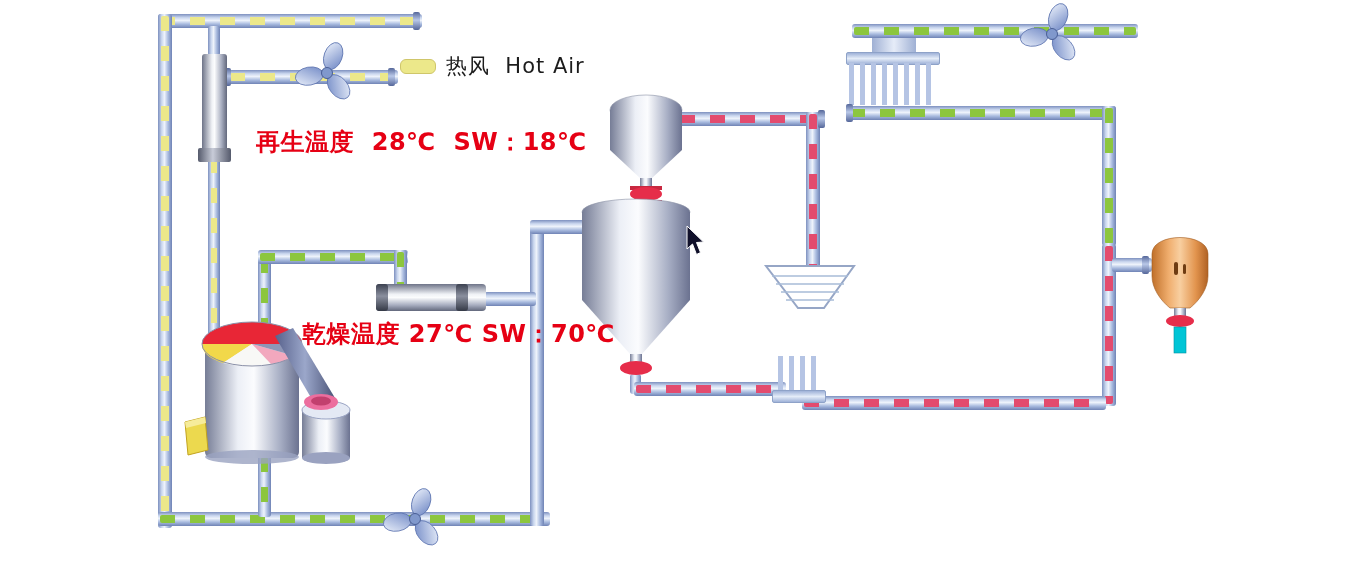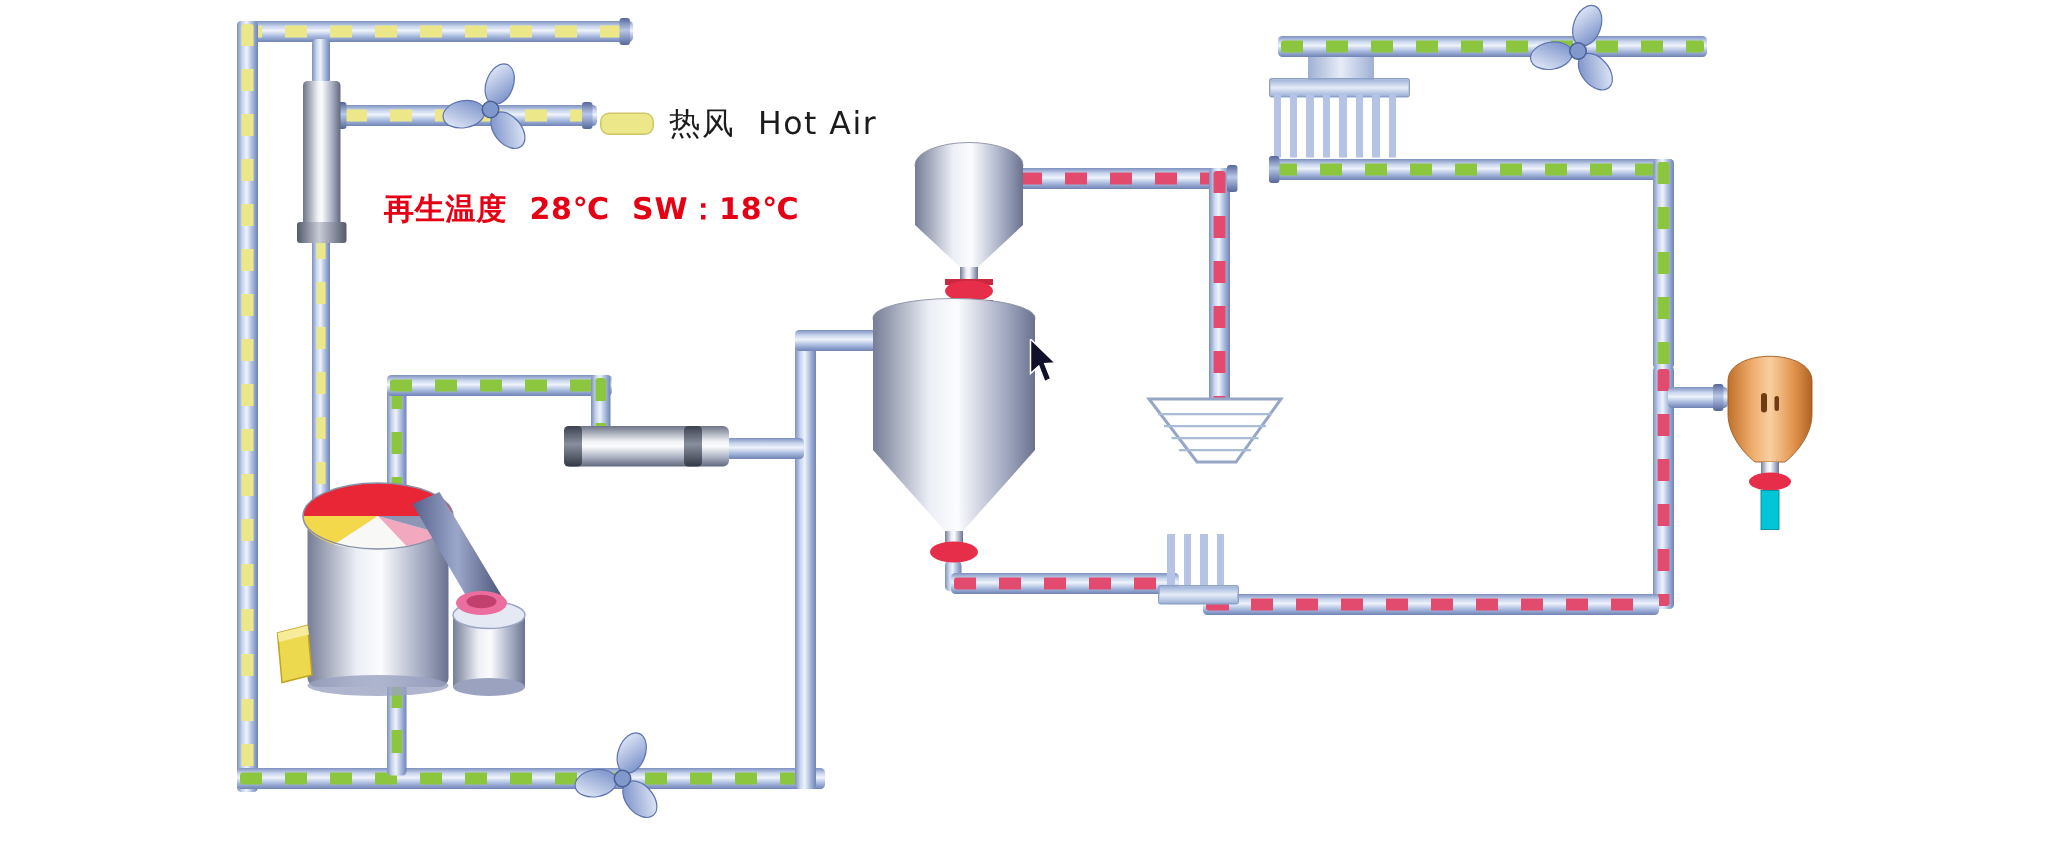--- a/index.html
+++ b/index.html
@@ -46,21 +46,21 @@
   .fan{position:absolute;z-index:4;}
   .cursor{position:absolute;z-index:9;}
 
   
   .legend{position:absolute;z-index:5;display:flex;align-items:center;gap:10px;}
   .legend-dash{display:inline-block;width:34px;height:13px;border-radius:6px;
     background:var(--hot-air-dash,#ece88a);border:1px solid #cfc66a;}
   .legend-text{font-size:21px;color:#1c1c1c;letter-spacing:1px;white-space:pre;}
   .anno{position:absolute;z-index:5;color:var(--label-red,#e60014);}
   .anno div{white-space:pre;}
-  .anno-main{font-size:20px;font-weight:bold;letter-spacing:.5px;}
+  .anno-main{font-size:24px;font-weight:bold;letter-spacing:.5px;}
   .anno-sub{font-size:15px;margin-top:2px;}
 </style>
 </head>
 <body>
 
 <div id="stage">
 
   <svg width="0" height="0" style="position:absolute">
     <defs>
       <linearGradient id="gMetalH" x1="0" y1="0" x2="1" y2="0">
@@ -235,28 +235,29 @@
     <ellipse cx="33" cy="15" rx="9" ry="14" fill="url(#gFan)" stroke="#5d74b0" stroke-width="0.8" transform="rotate(260 33 33)"></ellipse>
     <circle cx="33" cy="33" r="5.5" fill="#8098cc" stroke="#4a5f96"></circle>
   </svg>
   <svg class="fan" style="left:1019px;top:1px" width="66" height="66" viewBox="0 0 66 66">
     <ellipse cx="33" cy="15" rx="9" ry="14" fill="url(#gFan)" stroke="#5d74b0" stroke-width="0.8" transform="rotate(20 33 33)"></ellipse>
     <ellipse cx="33" cy="15" rx="9" ry="14" fill="url(#gFan)" stroke="#5d74b0" stroke-width="0.8" transform="rotate(140 33 33)"></ellipse>
     <ellipse cx="33" cy="15" rx="9" ry="14" fill="url(#gFan)" stroke="#5d74b0" stroke-width="0.8" transform="rotate(260 33 33)"></ellipse>
     <circle cx="33" cy="33" r="5.5" fill="#8098cc" stroke="#4a5f96"></circle>
   </svg>
 
-  <div class="legend" style="left:400px;top:68px">
+  <div class="legend" style="left:400px;top:52px">
     <span class="legend-dash"></span>
     <span class="legend-text">热风  Hot Air</span>
   </div>
 
   <div class="anno" style="left:256px;top:126px">
     <div class="anno-main">再生温度  28℃  SW：18℃</div>
   </div>
   <div class="anno" style="left:302px;top:318px">
+    <div class="anno-main">乾燥温度 27℃ SW：70℃</div>
   </div>
 
   <svg class="cursor" style="left:686px;top:226px" width="24" height="32" viewBox="0 0 24 32">
     <polygon points="1,0 1,23 6.5,18 10.5,28.5 14.5,26.5 10.5,16.5 17.5,16" fill="#10102a" stroke="#ffffff" stroke-width="1"></polygon>
   </svg>
 
 </div>
 
 </body></html>

